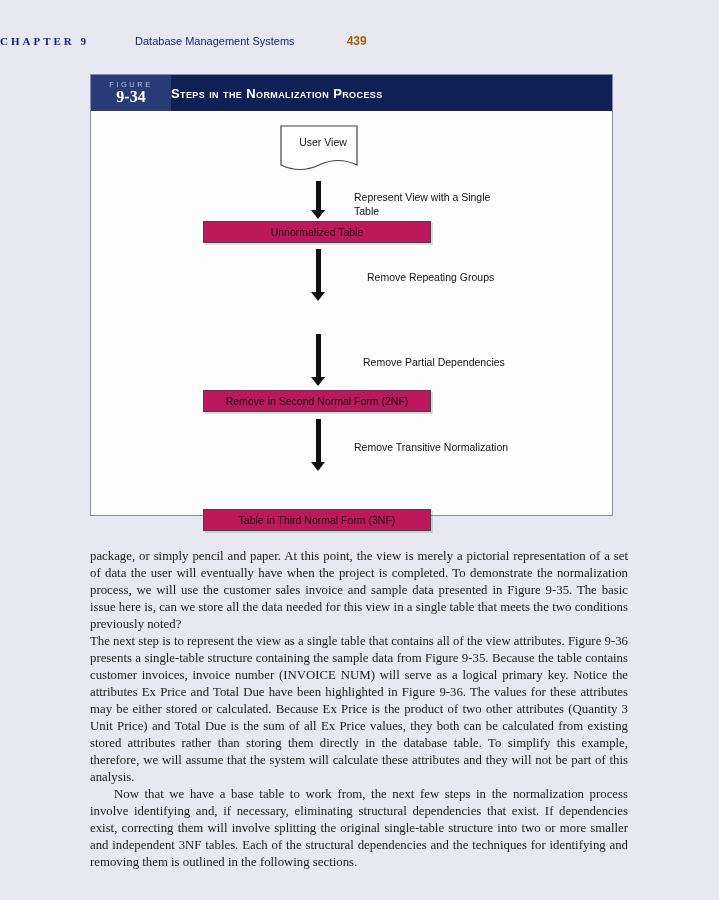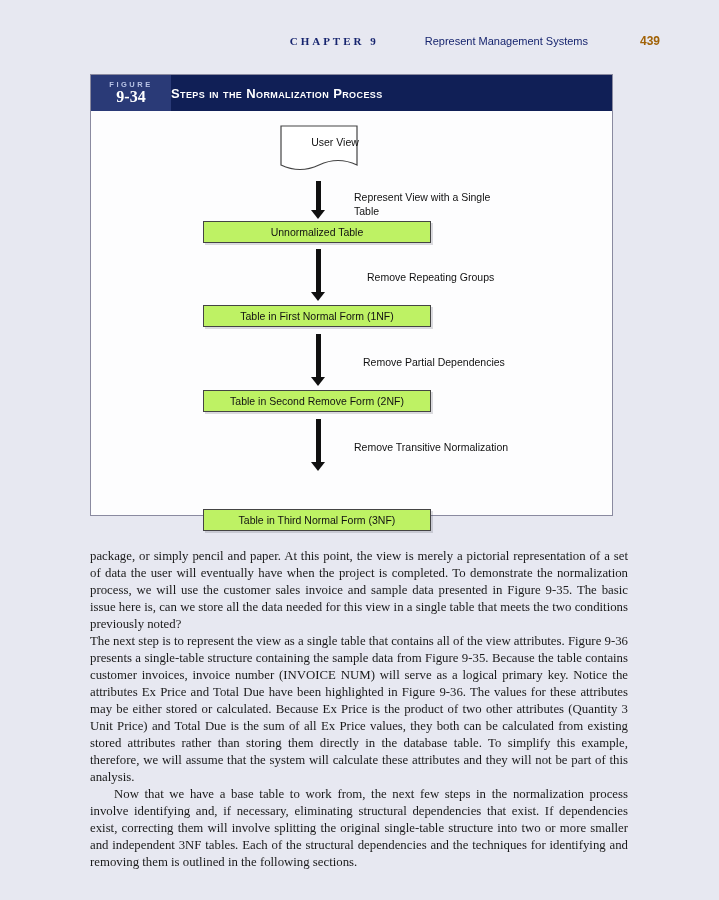--- a/index.html
+++ b/index.html
@@ -16,21 +16,20 @@
     width: 719px;
     height: 900px;
     padding-top: 34px;
     position: relative;
   }
 
   
   .running-head {
     display: flex;
     align-items: baseline;
-    justify-content: flex-end;
     padding-right: 59px;
     margin-bottom: 26px;
   }
   .chapter-label {
     font-family: "Liberation Serif", serif;
     font-weight: bold;
     font-size: 11px;
     letter-spacing: 3px;
     color: #16246e;
   }
@@ -66,21 +65,21 @@
     color: #ffffff;
     display: flex;
     flex-direction: column;
     align-items: center;
     justify-content: center;
     line-height: 1.05;
   }
   .figure-label-top {
     font-family: "Liberation Sans", sans-serif;
     font-size: 7.5px;
-    font-weight: bold;
+    font-weight: normal;
     letter-spacing: 2.5px;
     color: #b9c4e6;
   }
   .figure-label-number {
     font-family: Liberation Serif, serif;
     font-size: 16px;
     font-weight: bold;
     color: #ffffff;
   }
   .figure-title {
@@ -101,33 +100,33 @@
 
   
   .doc-shape {
     position: absolute;
     left: 189px; top: 14px;
     width: 78px; height: 52px;
   }
   .doc-shape svg { position: absolute; left: 0; top: 0; }
   .doc-shape .doc-text {
     position: absolute;
-    left: 16px; top: 11px;
+    left: 4px; top: 11px;
     width: 78px;
     text-align: center;
     font-family: "Liberation Sans", sans-serif;
     font-size: 10.5px;
     color: #111;
   }
   .flow-box {
     position: absolute;
     left: 112px;
     width: 228px;
     height: 22px;
-    background: #bef264;
+    background: #be185d;
     border: 1px solid #444;
     box-shadow: 2px 2px 0 rgba(60,60,80,0.18);
     display: flex;
     align-items: center;
     justify-content: center;
     font-family: "Liberation Sans", sans-serif;
     font-size: 10.5px;
     color: #111;
   }
   .flow-arrow {
@@ -172,21 +171,21 @@
   }
   .indent { text-indent: 24px; }
 </style>
 </head>
 <body>
 
 <div class="page">
 
   <div class="running-head">
     <span class="chapter-label">CHAPTER 9</span>
-    <span class="book-section">Represent Management Systems</span>
+    <span class="book-section">Database Management Systems</span>
     <span class="page-number">439</span>
   </div>
 
   <div class="figure">
     <div class="figure-header">
       <div class="figure-label-block">
         <span class="figure-label-top">FIGURE</span>
         <span class="figure-label-number">9-34</span>
       </div>
       <div class="figure-title">Steps in the Normalization Process</div>
@@ -208,29 +207,28 @@
       <div class="arrow-label" style="left:263px; top:80px; width:150px;">Represent View with a Single Table</div>
 
       <div class="flow-box" style="top:110px;">Unnormalized Table</div>
 
       <div class="flow-arrow" style="top:138px; height:52px;">
         <div class="shaft"></div>
         <div class="head"></div>
       </div>
       <div class="arrow-label" style="left:276px; top:160px;">Remove Repeating Groups</div>
 
-      <div class="flow-box" style="top:194px;">Table in First Normal Form (1NF)</div>
 
       <div class="flow-arrow" style="top:223px; height:52px;">
         <div class="shaft"></div>
         <div class="head"></div>
       </div>
       <div class="arrow-label" style="left:272px; top:245px;">Remove Partial Dependencies</div>
 
-      <div class="flow-box" style="top:279px;">Table in Second Remove Form (2NF)</div>
+      <div class="flow-box" style="top:279px;">Remove in Second Normal Form (2NF)</div>
 
       <div class="flow-arrow" style="top:308px; height:52px;">
         <div class="shaft"></div>
         <div class="head"></div>
       </div>
       <div class="arrow-label" style="left:263px; top:330px;">Remove Transitive Normalization</div>
 
       <div class="flow-box" style="top:364px;margin-top:34px;">Table in Third Normal Form (3NF)</div>
 
     </div>

